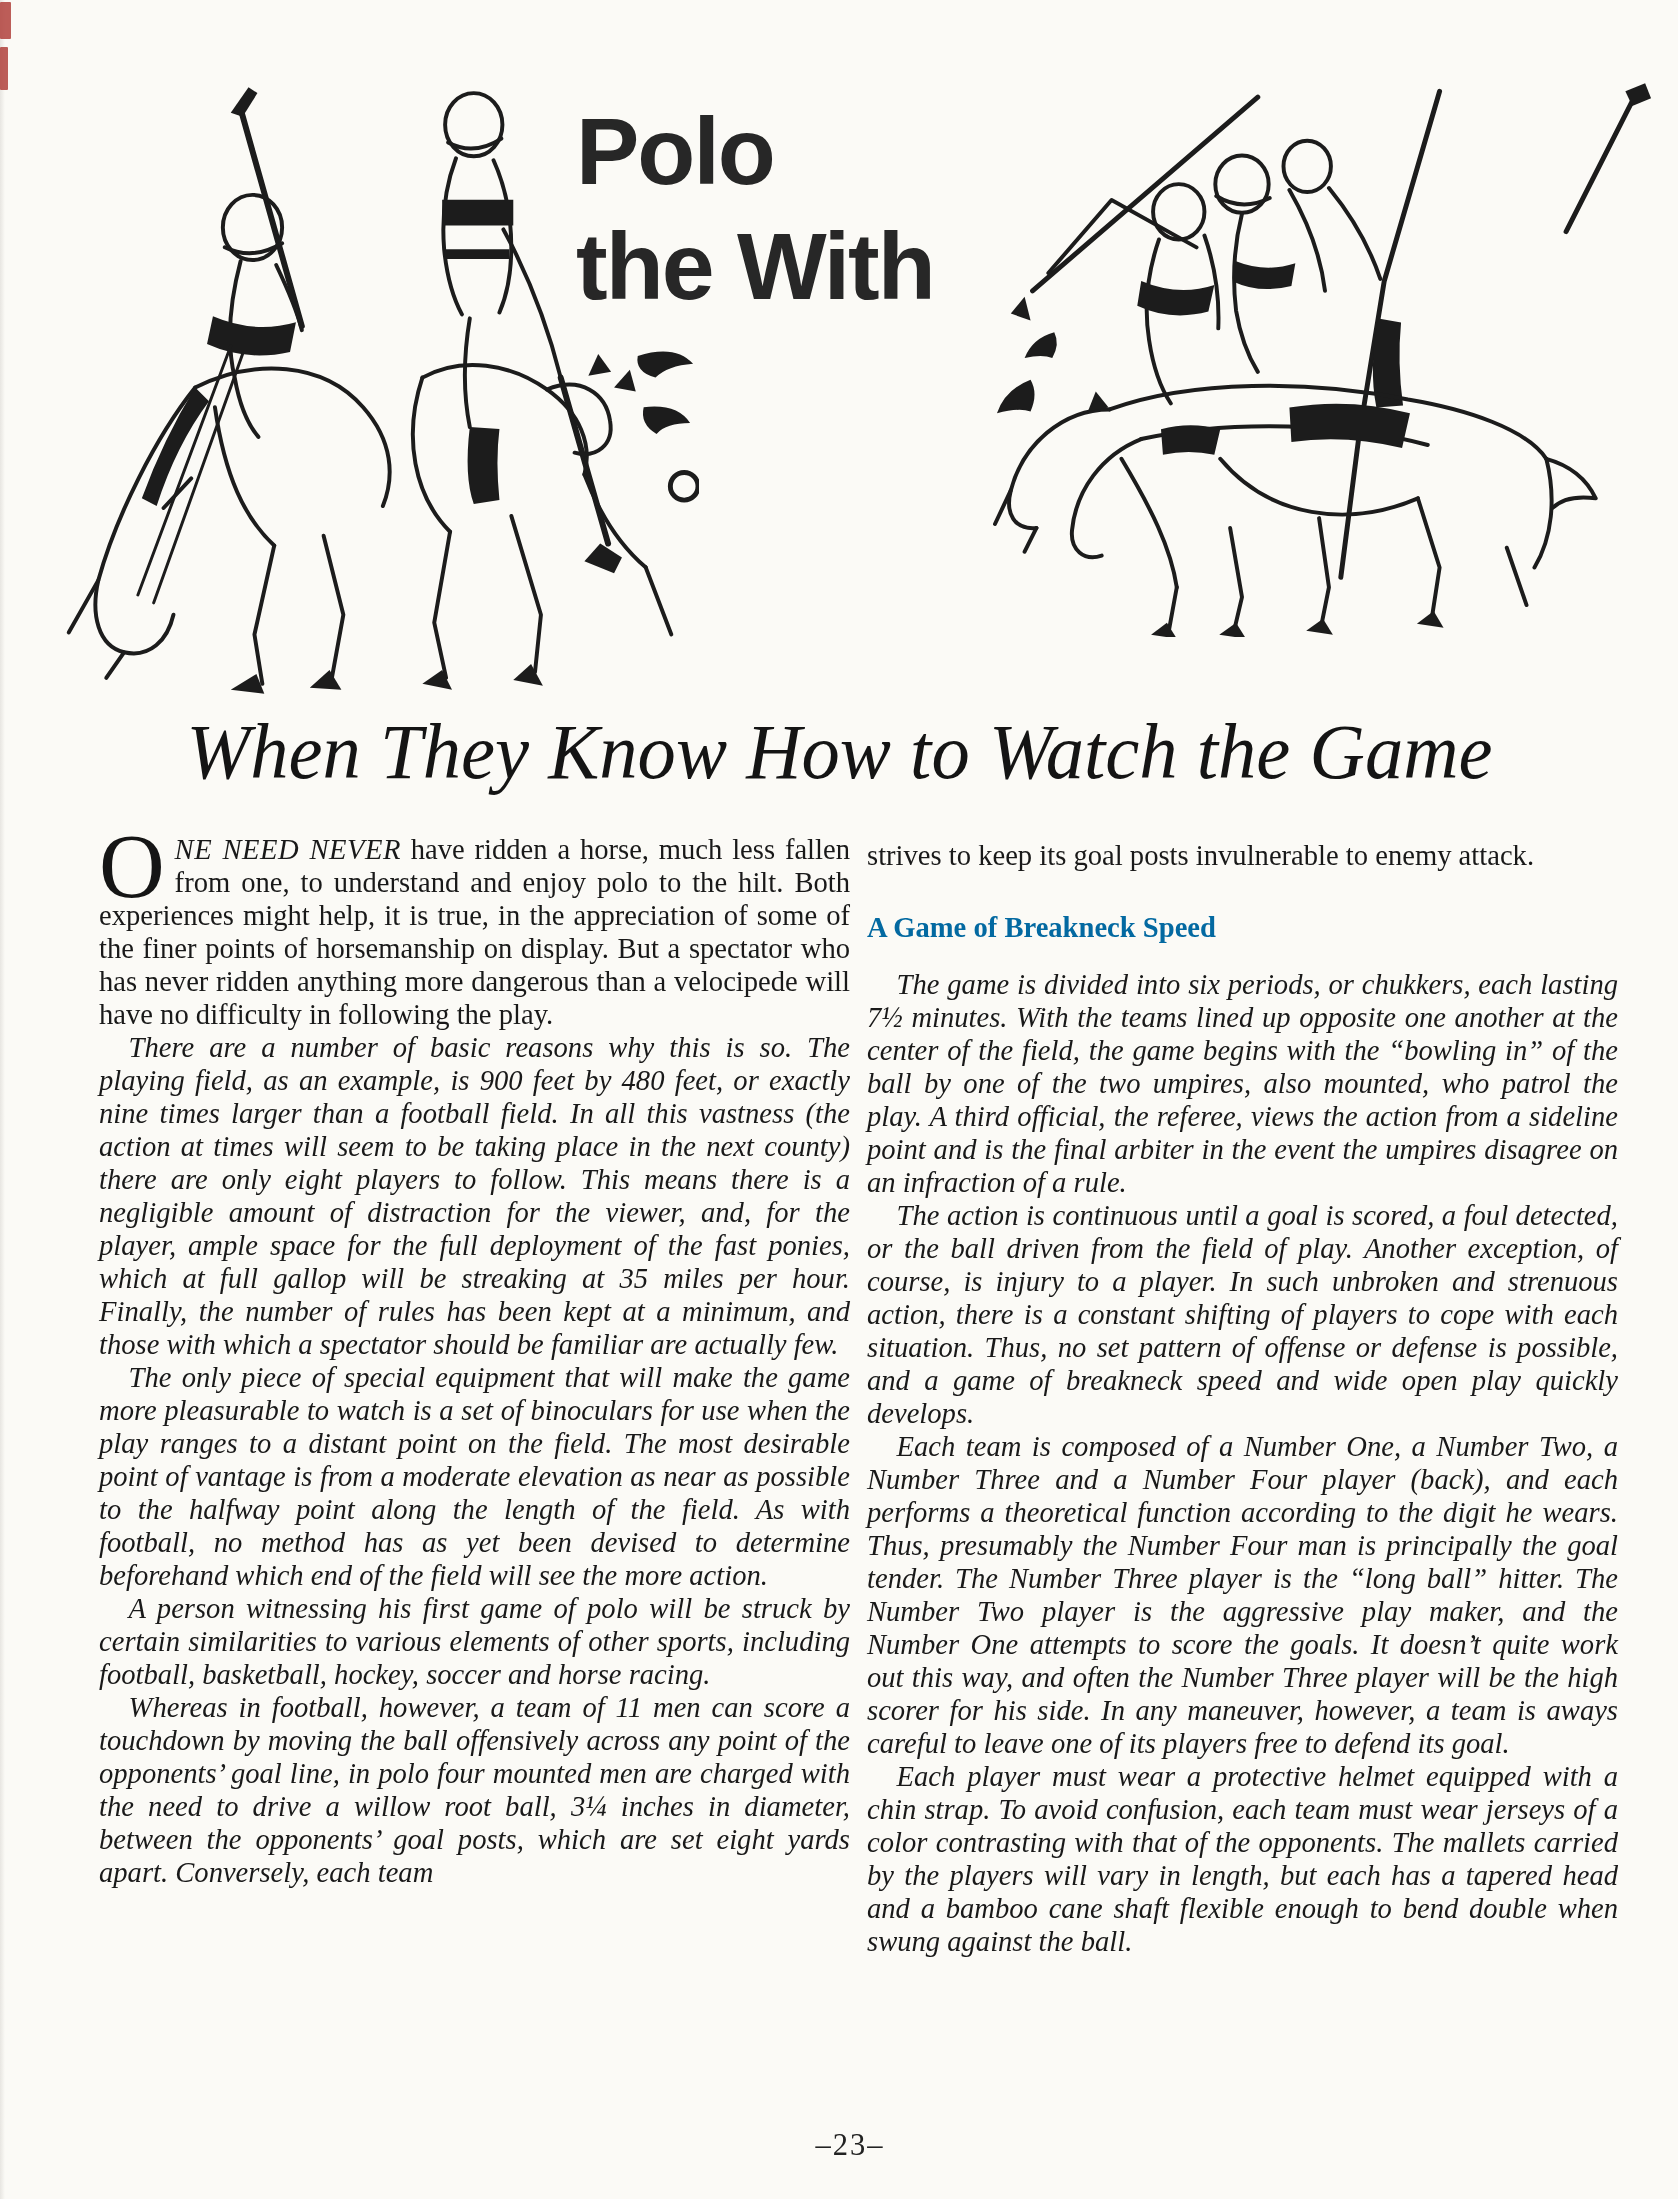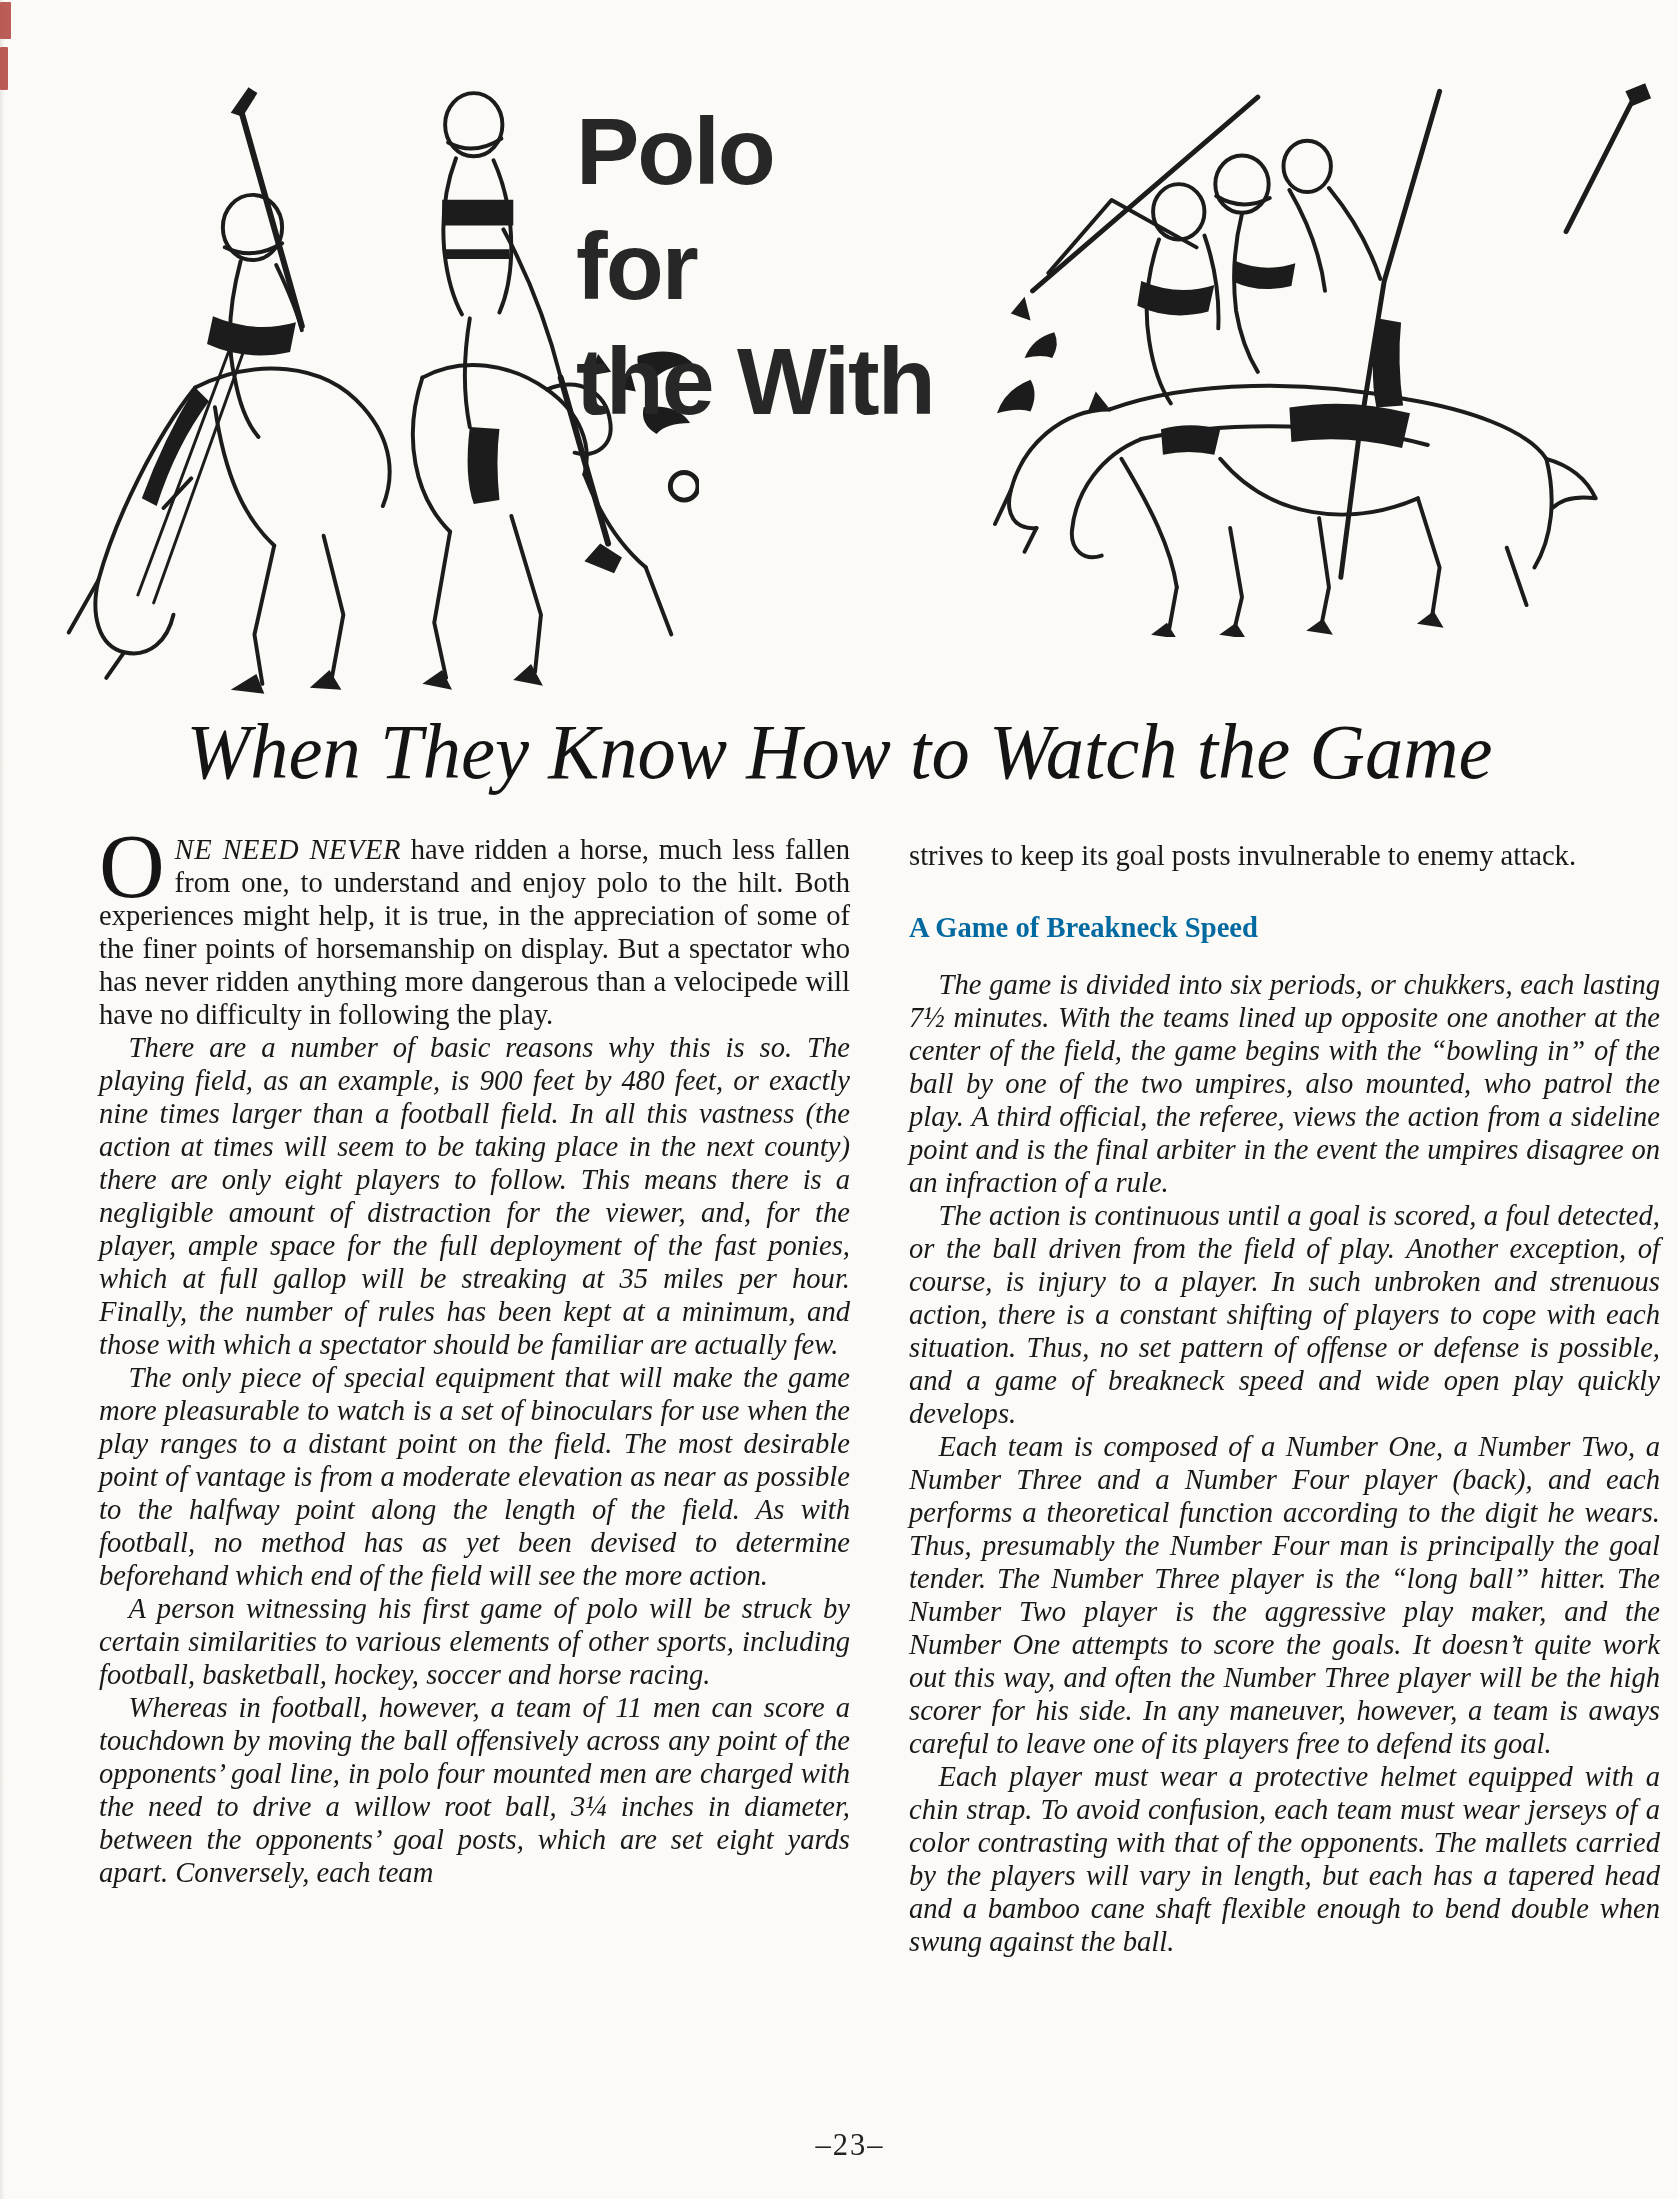--- a/index.html
+++ b/index.html
@@ -21,21 +21,21 @@
         font-family:"Liberation Serif",serif;font-style:italic;font-size:79px;line-height:99px;
         color:#141414;transform:scaleX(.97);}
 
   .illus{position:absolute;}
   .illus-left{left:47px;top:81px;width:652px;height:613px;}
   .illus-right{left:993px;top:83px;width:662px;height:554px;}
 
   
   .col{position:absolute;width:751px;font-size:28.6px;line-height:33px;text-align:justify;color:#191919;}
   .col-left{left:99px;top:833px;}
-  .col-right{left:909px;top:839px;}
+  .col-right{left:867px;top:839px;}
   .para{margin:0;}
   .para.indent{text-indent:29.6px;font-style:italic;}
   .dropcap{float:left;font-size:91px;line-height:63px;padding:2px 9.9px 0 0;color:#151515;}
   .leadin{letter-spacing:0.5px;font-style:italic;}
   .section-heading{margin:39px 0 23.6px 0;font-size:28.6px;line-height:33px;font-weight:bold;
         text-align:left;color:#0369a1;}
 
   .page-number{position:absolute;left:0;top:2128px;width:1700px;text-align:center;
         font-size:30.5px;letter-spacing:2px;color:#222;}
 </style>
@@ -96,21 +96,20 @@
       <path d="M606 492 L632 560"></path>
       <path d="M490 590 l-18 16 l30 6 z" fill="#1c1c1c" stroke="none"></path>
       <path d="M400 596 l-20 14 l30 6 z" fill="#1c1c1c" stroke="none"></path>
 
       <circle cx="645" cy="410" r="14" stroke-width="5"></circle>
     </g>
   </svg>
 
   <div class="masthead-title">
     <div>Polo</div>
-    <div>for</div>
     <div>the With</div>
   </div>
 
   <svg class="illus illus-right" viewBox="0 0 670 560" aria-hidden="true">
     <g fill="none" stroke="#1c1c1c" stroke-width="4" stroke-linecap="round" stroke-linejoin="round">
 
       <path d="M40 210 L268 14" stroke-width="5"></path>
       <path d="M452 8 L396 200 L370 360 L352 500" stroke-width="5"></path>
       <path d="M648 16 L580 150" stroke-width="5"></path>
       <path d="M640 8 l20 -8 l6 15 l-19 8 z" fill="#1c1c1c" stroke="none"></path>

